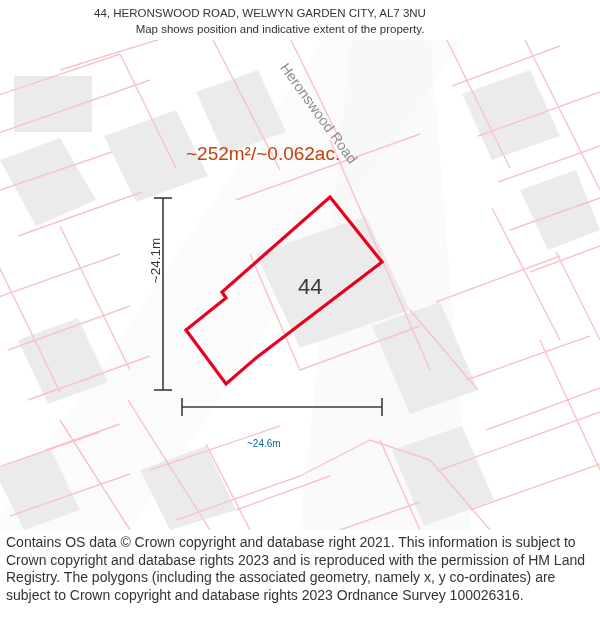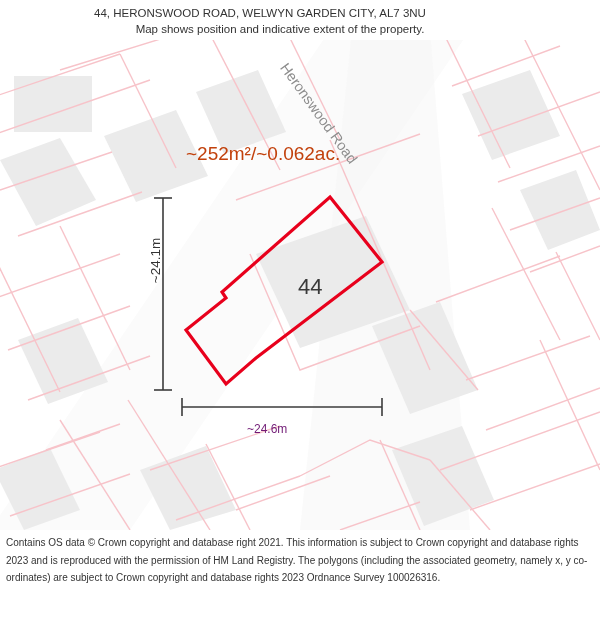--- a/index.html
+++ b/index.html
@@ -78,32 +78,32 @@
     top: 213px;
     font-size: 13.5px;
     color: #333;
     transform: rotate(-90deg);
     transform-origin: 50% 50%;
     white-space: nowrap;
   }
   .dim-h {
     position: absolute;
     left: 247px;
-    top: 382px;
-    font-size: 12px;
-    color: #701a75;
+    top: 398px;
+    font-size: 10px;
+    color: #0369a1;
     white-space: nowrap;
   }
   .footer {
     position: absolute;
     top: 534px;
     left: 0;
     width: 600px;
     padding: 0 6px;
-    font-size: 10px;
+    font-size: 14px;
     line-height: 17.5px;
     color: #333333;
   }
   .footer p { margin: 0; }
 </style>
 </head>
 <body>
 
 <div class="header">
   <div class="title">44, HERONSWOOD ROAD, WELWYN GARDEN CITY, AL7 3NU</div>

